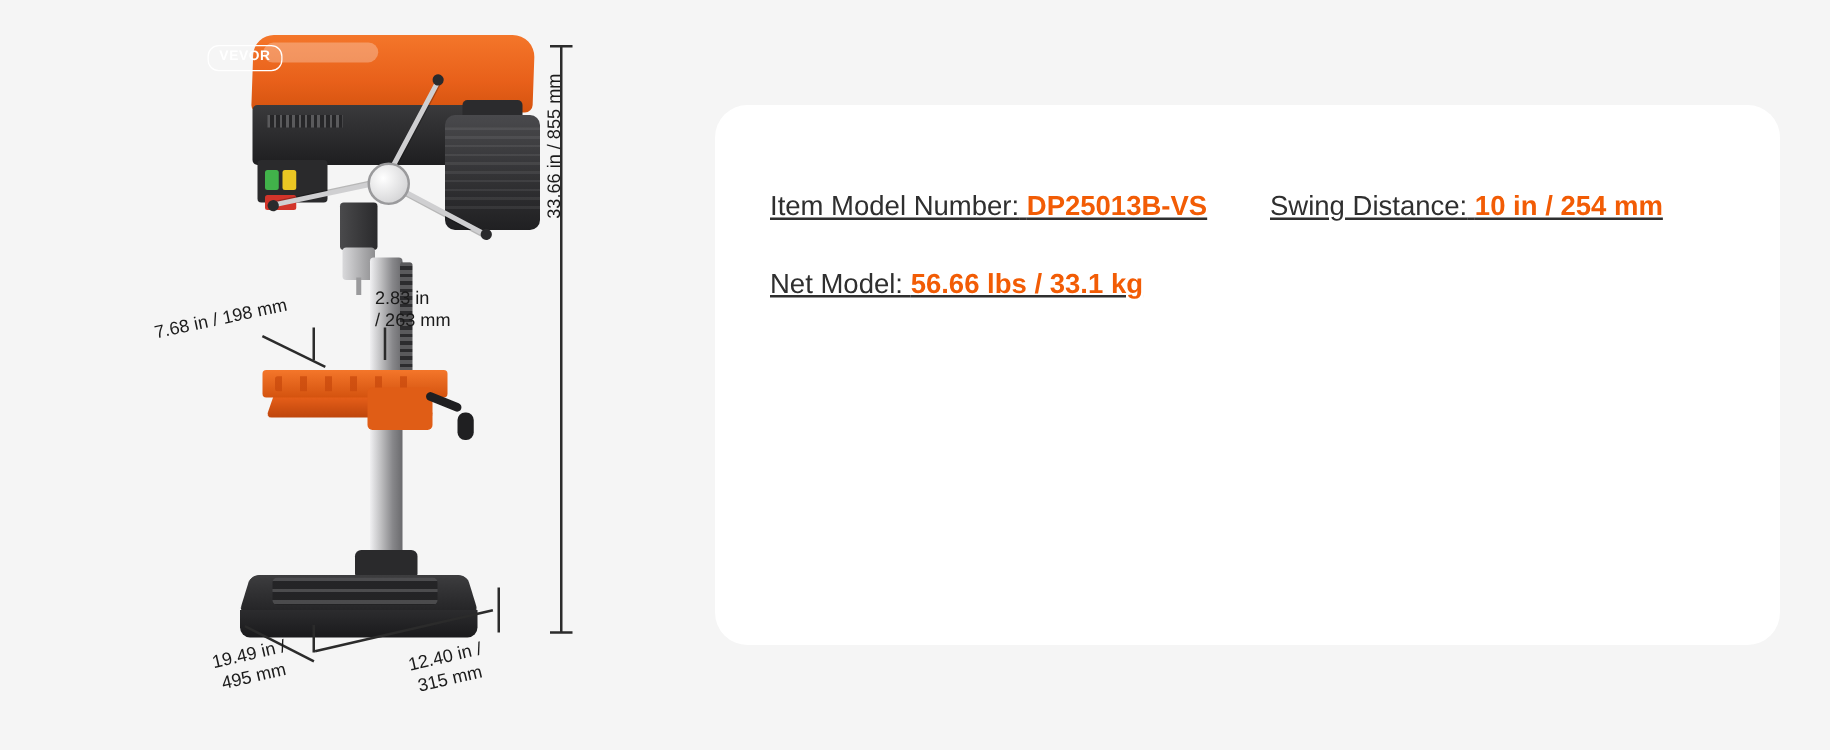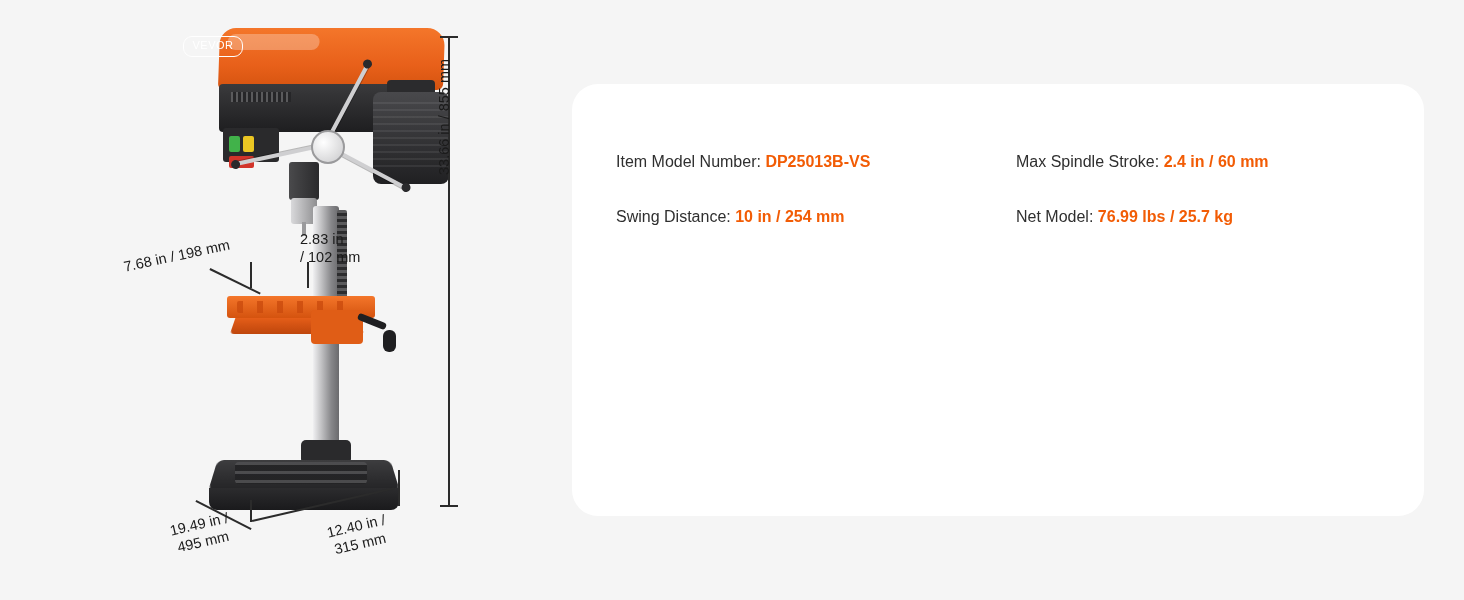--- a/index.html
+++ b/index.html
@@ -7,21 +7,21 @@
     width:1464px;height:600px;
     background:#f5f5f5;
     font-family:"Liberation Sans", sans-serif;
     overflow:hidden;
   }
   .page{position:relative;width:1464px;height:600px;}
 
   
   .product-area{position:absolute;left:0;top:0;width:560px;height:600px;}
 
-  .drill{position:absolute;left:161px;top:10px;width:320px;height:520px;}
+  .drill{position:absolute;left:144px;top:10px;width:320px;height:520px;font-weight:bold;}
 
   
   .head-cover{
     position:absolute;left:58px;top:18px;width:225px;height:62px;
     background:linear-gradient(180deg,#f4762a 0%, #e8601a 60%, #d4530f 100%);
     border-radius:16px 18px 6px 6px;
     transform:skewX(-2deg);
   }
   .head-cover:after{
     content:"";position:absolute;left:8px;top:6px;width:92px;height:16px;
@@ -163,21 +163,21 @@
   
   .spec-card{
     position:absolute;left:572px;top:84px;width:852px;height:432px;
     background:#ffffff;border-radius:26px;
   }
   .spec-grid{
     position:absolute;left:44px;top:68px;width:770px;
     display:grid;grid-template-columns:400px 370px;
     row-gap:36px;column-gap:0;
   }
-  .spec-item{font-size:16px;color:#2f2f2f;line-height:1.2;white-space:nowrap;}
+  .spec-item{font-size:22px;color:#2f2f2f;line-height:1.2;white-space:nowrap;text-decoration:underline;}
   .spec-value{color:#f25c05;font-weight:bold;}
 </style>
 </head>
 <body>
 
 <div class="page">
 
   <div class="product-area">
 
     <div class="drill">
@@ -225,21 +225,21 @@
 
     <div class="dim-line v-line"></div>
     <div class="tick v-tick-top"></div>
     <div class="tick v-tick-bot"></div>
     <div class="dim-label v-label">33.66 in / 855 mm</div>
 
     <div class="dim-line t605-line"></div>
     <div class="dim-line t605-line2"></div>
     <div class="dim-label label-605">
       <span>2.83 in</span><br>
-      <span>/ 102 mm</span>
+      <span>/ 263 mm</span>
     </div>
 
     <div class="dim-line d768-line"></div>
     <div class="dim-label label-768">7.68 in / 198 mm</div>
 
     <div class="dim-line base-d-line"></div>
     <div class="dim-label label-1949">
       <span>19.49 in /</span><br>
       <span>495 mm</span>
     </div>
@@ -253,34 +253,30 @@
     </div>
   </div>
 
   <div class="spec-card">
     <div class="spec-grid">
 
       <div class="spec-item">
         <span>Item Model Number:</span>
         <span class="spec-value">DP25013B-VS</span>
       </div>
-      <div class="spec-item">
-        <span>Max Spindle Stroke:</span>
-        <span class="spec-value">2.4 in / 60 mm</span>
-      </div>
 
 
       <div class="spec-item">
         <span>Swing Distance:</span>
         <span class="spec-value">10 in / 254 mm</span>
       </div>
 
       <div class="spec-item">
         <span>Net Model:</span>
-        <span class="spec-value">76.99 lbs / 25.7 kg</span>
+        <span class="spec-value">56.66 lbs / 33.1 kg</span>
       </div>
 
       <div class="spec-item"></div>
 
     </div>
   </div>
 
 </div>
 
 </body></html>

